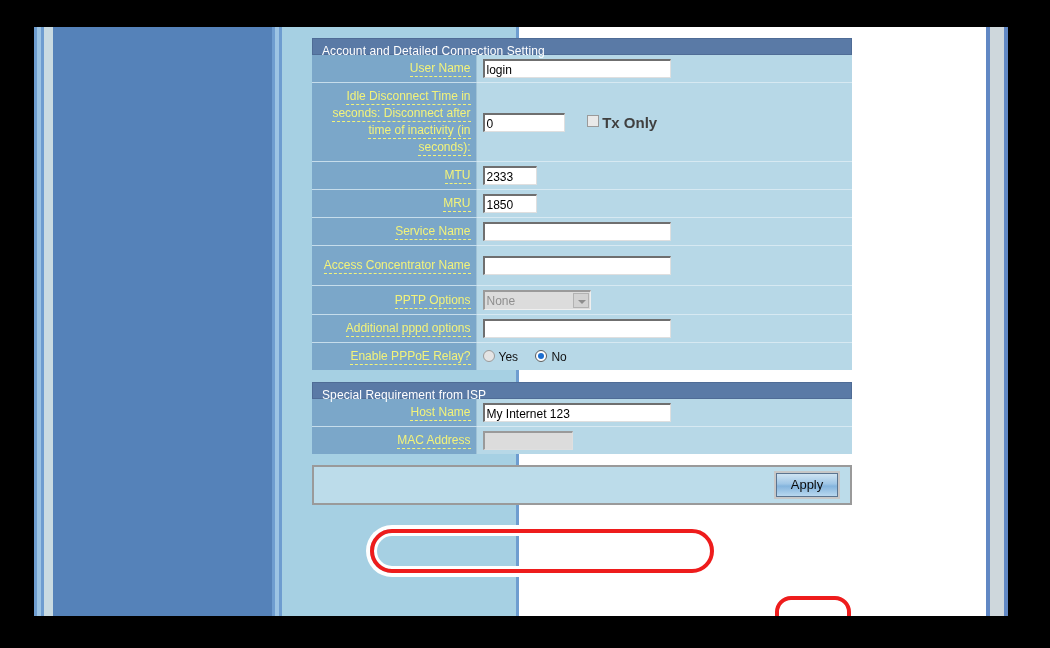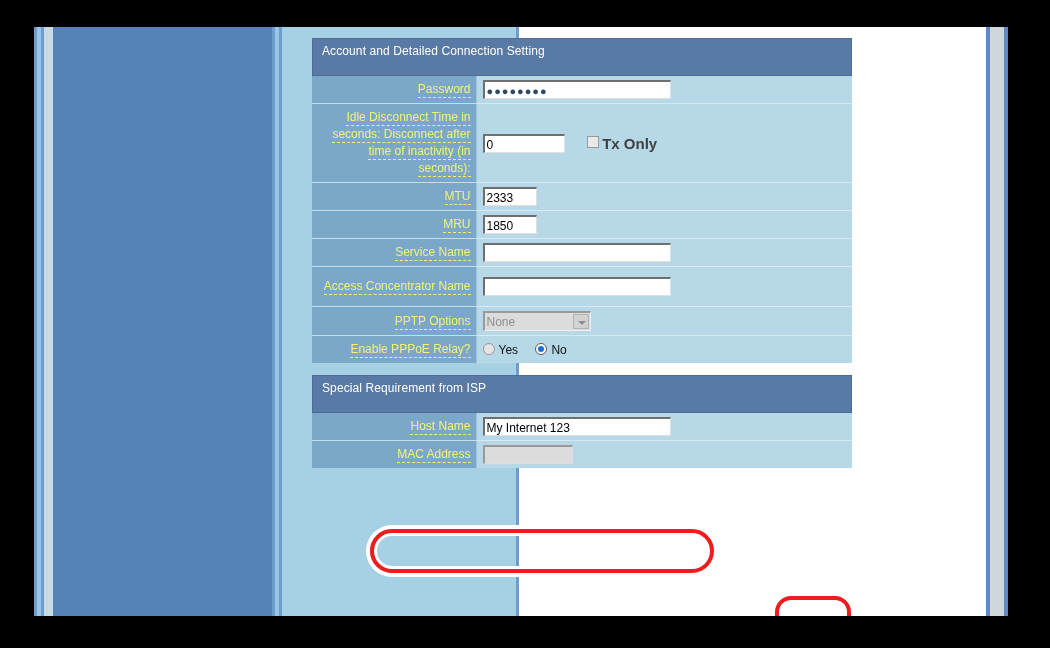--- a/index.html
+++ b/index.html
@@ -77,21 +77,21 @@
     left: 278px; top: 11px;
     width: 540px;
     background: transparent;
   }
 
   .panel-title {
     background: #5a7aa6;
     color: #ffffff;
     font-size: 12px;
     padding: 5px 0 5px 9px;
-    height: 38px;
+    height: 17px;
     line-height: 15px;
     letter-spacing: .1px;
     border: 1px solid #4f6c96;
   }
 
   .grid { width: 100%; border-collapse: collapse; table-layout: fixed; }
   .grid td { padding: 0; vertical-align: middle; }
 
   td.lbl {
     width: 164px;
@@ -276,29 +276,29 @@
       <div class="scroll-edge-r"></div>
       <div class="scroll-gap"></div>
     </div>
 
     <div class="form-area">
 
       <div class="panel-title">Account and Detailed Connection Setting</div>
 
       <table class="grid">
         <tbody>
-
-        <tr>
-          <td class="lbl">
-            <span class="dash">Password</span>
-          </td>
-          <td class="val">
-            <span class="inp w-wide pwd-dots">●●●●●●●●</span>
-          </td>
-        </tr>
+            <tr>
+          <td class="lbl">
+            <span class="dash">User Name</span>
+          </td>
+          <td class="val">
+            <span class="inp w-wide">login</span>
+          </td>
+        </tr>
+
 
         <tr>
           <td class="lbl" style="height:72px;">
             <span class="dash">Idle Disconnect Time in seconds: Disconnect after time of inactivity (in seconds):</span>
           </td>
           <td class="val">
             <span class="inp w-med">0</span>
             <span style="display:inline-block;width:16px;"></span>
             <span class="cbx"></span><span class="cbx-label">Tx Only</span>
           </td>
@@ -342,20 +342,28 @@
 
         <tr>
           <td class="lbl">
             <span class="dash">PPTP Options</span>
           </td>
           <td class="val">
             <span class="sel"><span>None</span><span class="arrow-btn"></span></span>
           </td>
         </tr>
 
+        <tr>
+          <td class="lbl">
+            <span class="dash">Additional pppd options</span>
+          </td>
+          <td class="val">
+            <span class="inp w-wide"></span>
+          </td>
+        </tr>
 
         <tr>
           <td class="lbl" style="border-bottom:none;">
             <span class="dash">Enable PPPoE Relay?</span>
           </td>
           <td class="val" style="border-bottom:none;">
             <span class="radio"></span><span class="radio-label">Yes</span>
             <span class="radio on"></span><span class="radio-label">No</span>
           </td>
         </tr>
@@ -382,20 +390,23 @@
           <td class="lbl" style="border-bottom:none;padding-left:36px;">
             <span class="dash">MAC Address</span>
           </td>
           <td class="val" style="border-bottom:none;">
             <span class="inp w-mac disabled"></span>
           </td>
         </tr>
       </tbody>
         </table>
 
+      <div class="apply-bar">
+        <div class="apply-btn">Apply</div>
+      </div>
 
     </div>
 
     <div class="hl" id="hl-hostname"></div>
     <div class="hl" id="hl-apply"></div>
 
   </div>
 </div>
 
 </body></html>

